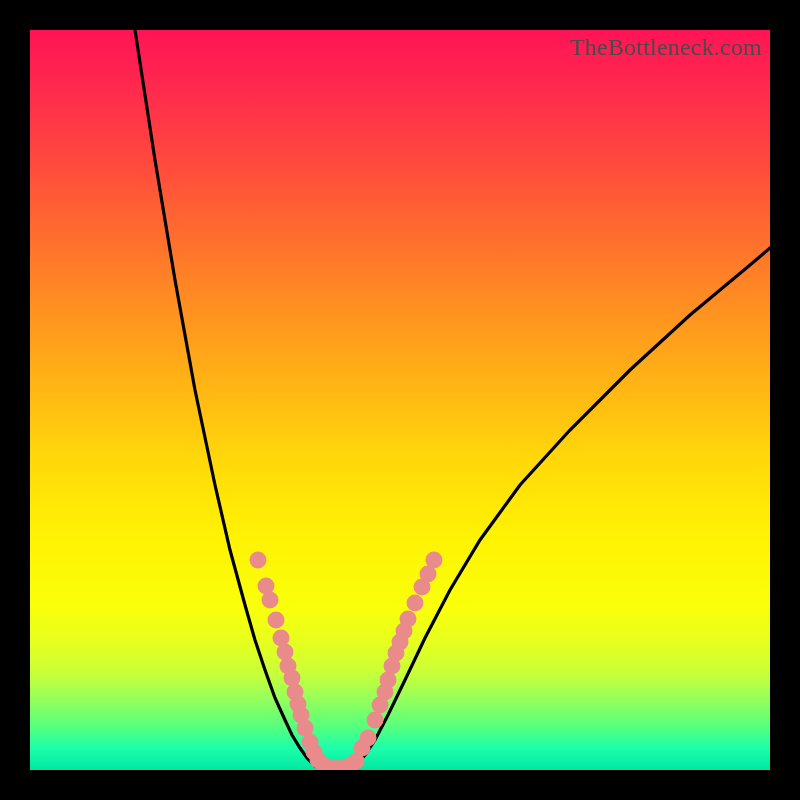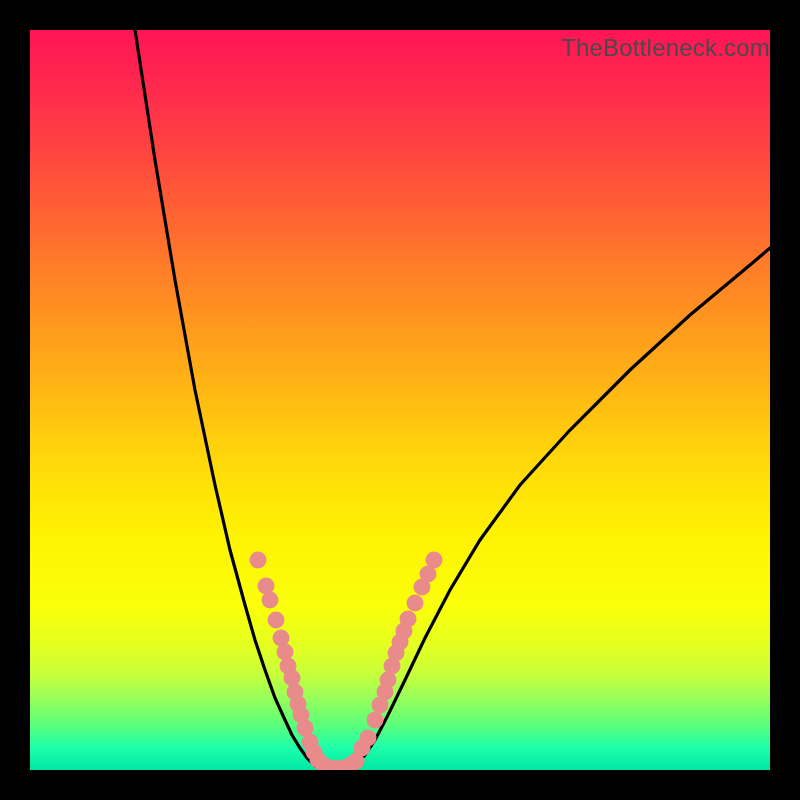--- a/index.html
+++ b/index.html
@@ -41,26 +41,27 @@
       #00e7a3 100%
     );
   }
   .curve-layer {
     position: absolute;
     inset: 0;
   }
   .watermark {
     position: absolute;
     top: 4px;
-    right: 0;
+    right: 8px;
     color: #4a4a4a;
     font-size: 24px;
     font-weight: 500;
     letter-spacing: 0.2px;
     pointer-events: none;
+    font-family: Liberation Serif, serif;
   }
 </style>
 </head>
 <body>
 
 <div class="frame">
   <div class="gradient-bg"></div>
   <svg class="curve-layer" width="740" height="740" viewBox="0 0 740 740">
     <g>
       <path id="curve-path" fill="none" stroke="#000000" stroke-width="3.2" stroke-linecap="round" d="M105 0 L125 130 L145 250 L165 360 L185 455 L200 520 L215 575 L225 610 L235 640 L245 668 L255 690 L262 705 L270 718 L277 728 L285 736 L285 736 L295 739 L305 740 L315 739 L325 736 L325 736 L335 725 L345 710 L358 685 L375 650 L395 608 L420 560 L450 510 L490 455 L540 400 L600 340 L660 285 L720 235 L740 218"></path>

